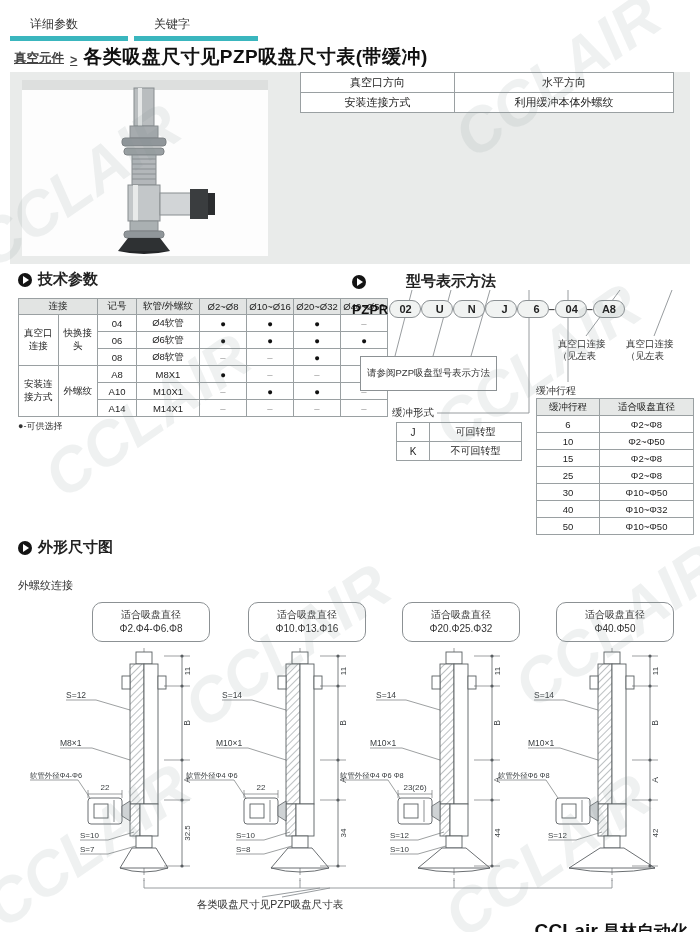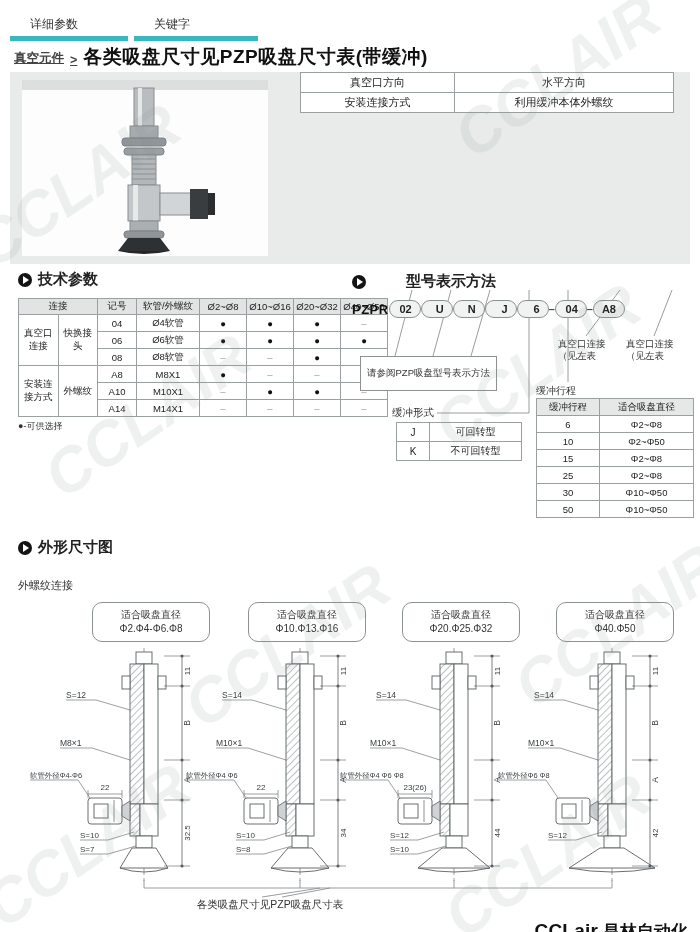--- a/index.html
+++ b/index.html
@@ -267,20 +267,24 @@
             <td>15</td>
             <td>Φ2~Φ8</td>
           </tr>
           <tr>
             <td>25</td>
             <td>Φ2~Φ8</td>
           </tr>
           <tr>
             <td>30</td>
             <td>Φ10~Φ50</td>
+          </tr>
+          <tr>
+            <td>40</td>
+            <td>Φ10~Φ32</td>
           </tr>
           <tr>
             <td>50</td>
             <td>Φ10~Φ50</td>
           </tr>
         </tbody>
     </table>
   </div>
 
   <div class="sechead" style="left:18px;top:538px;">

